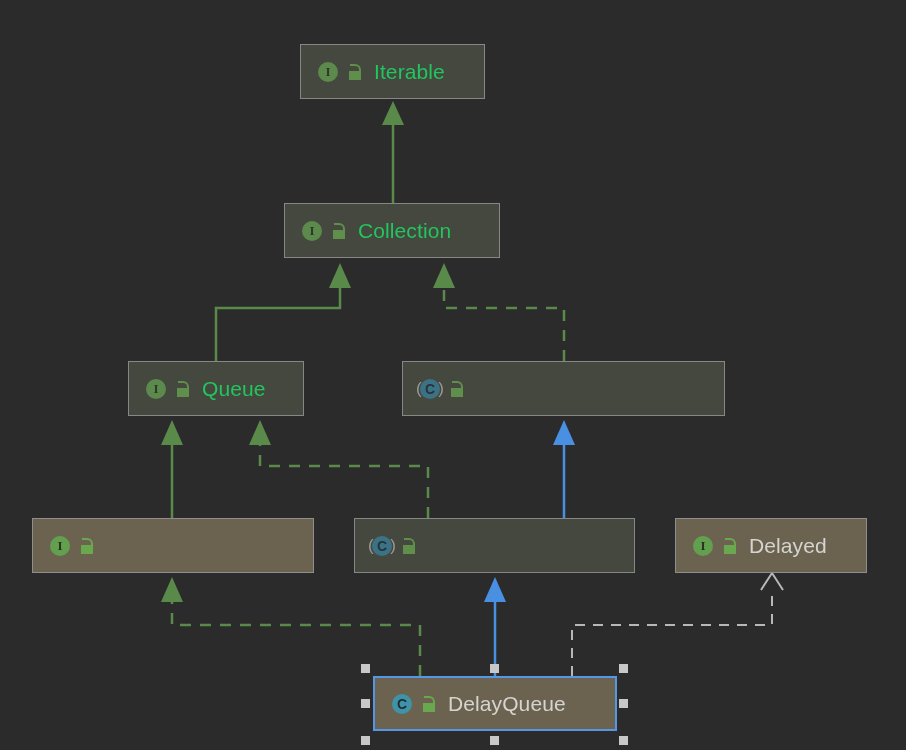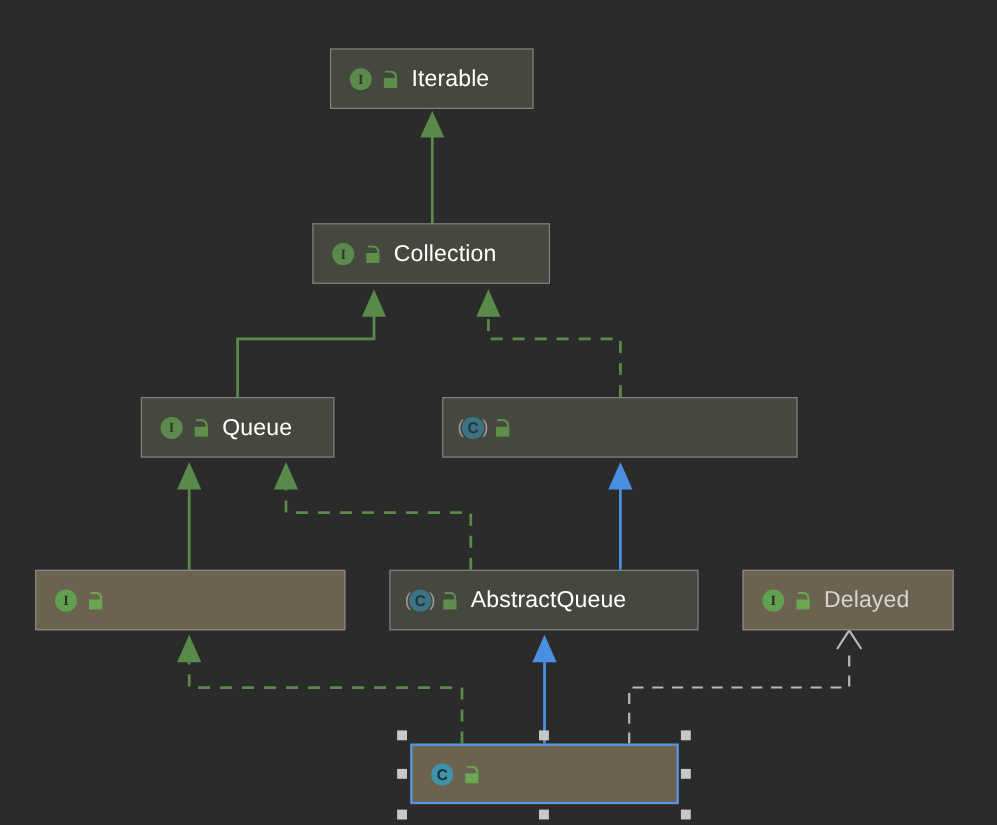--- a/index.html
+++ b/index.html
@@ -121,21 +121,21 @@
     height: 9px;
     border: 2px solid #5f8f4b;
     border-bottom: none;
     border-left: none;
     border-radius: 0 6px 0 0;
   }
   .bright .lock-body { background: #69a84f; }
   .bright .lock-shackle { border-color: #69a84f; }
   .node-label {
     font-size: 21px;
-    color: #ffffff;
+    color: #22c55e;
     white-space: nowrap;
     letter-spacing: 0.1px;
   }
   .uml-node.highlight .node-label,
   .uml-node.selected .node-label {
     color: #d4d4d0;
   }
   .sel-handle {
     position: absolute;
     width: 9px;
@@ -255,21 +255,20 @@
   <div class="uml-node" style="left: 354px; top: 518px; width: 281px; height: 55px;">
     <span class="node-type-icon icon-class dim">
       <span class="icon-abstract-paren left">(</span>
       <span class="icon-circle">C</span>
       <span class="icon-abstract-paren right">)</span>
     </span>
     <span class="node-lock-icon">
       <span class="lock-shackle"></span>
         <span class="lock-body"></span>
     </span>
-    <span class="node-label">AbstractQueue</span>
   </div>
 
   <div class="uml-node highlight" style="left: 675px; top: 518px; width: 192px; height: 55px;">
     <span class="node-type-icon icon-iface bright">
       <span class="icon-circle">I</span>
     </span>
     <span class="node-lock-icon bright">
       <span class="lock-shackle"></span>
         <span class="lock-body"></span>
     </span>
@@ -277,20 +276,21 @@
   </div>
 
   <div class="uml-node selected" style="left: 373px; top: 676px; width: 244px; height: 55px;">
     <span class="node-type-icon icon-class">
       <span class="icon-circle">C</span>
     </span>
     <span class="node-lock-icon bright">
       <span class="lock-shackle"></span>
         <span class="lock-body"></span>
     </span>
+    <span class="node-label">DelayQueue</span>
   </div>
 
   <div id="handle-layer">
       <div class="sel-handle" style="left: 361px; top: 664px; background: rgb(200, 200, 200);"></div>
       <div class="sel-handle" style="left: 490px; top: 664px; background: rgb(200, 200, 200);"></div>
       <div class="sel-handle" style="left: 619px; top: 664px; background: rgb(200, 200, 200);"></div>
       <div class="sel-handle" style="left: 361px; top: 699px; background: rgb(200, 200, 200);"></div>
       <div class="sel-handle" style="left: 619px; top: 699px; background: rgb(200, 200, 200);"></div>
       <div class="sel-handle" style="left: 361px; top: 736px; background: rgb(200, 200, 200);"></div>
       <div class="sel-handle" style="left: 490px; top: 736px; background: rgb(200, 200, 200);"></div>

